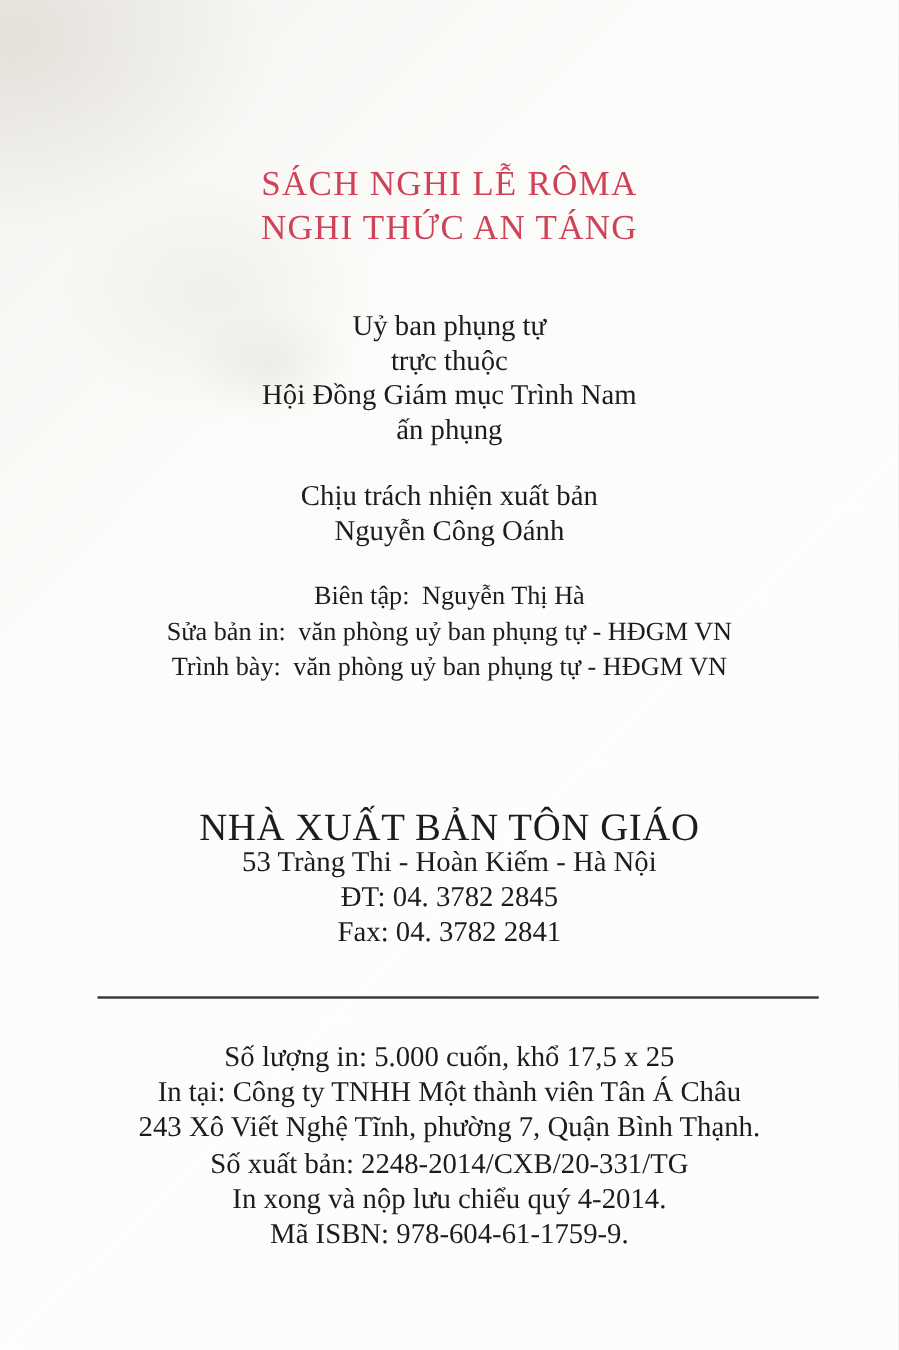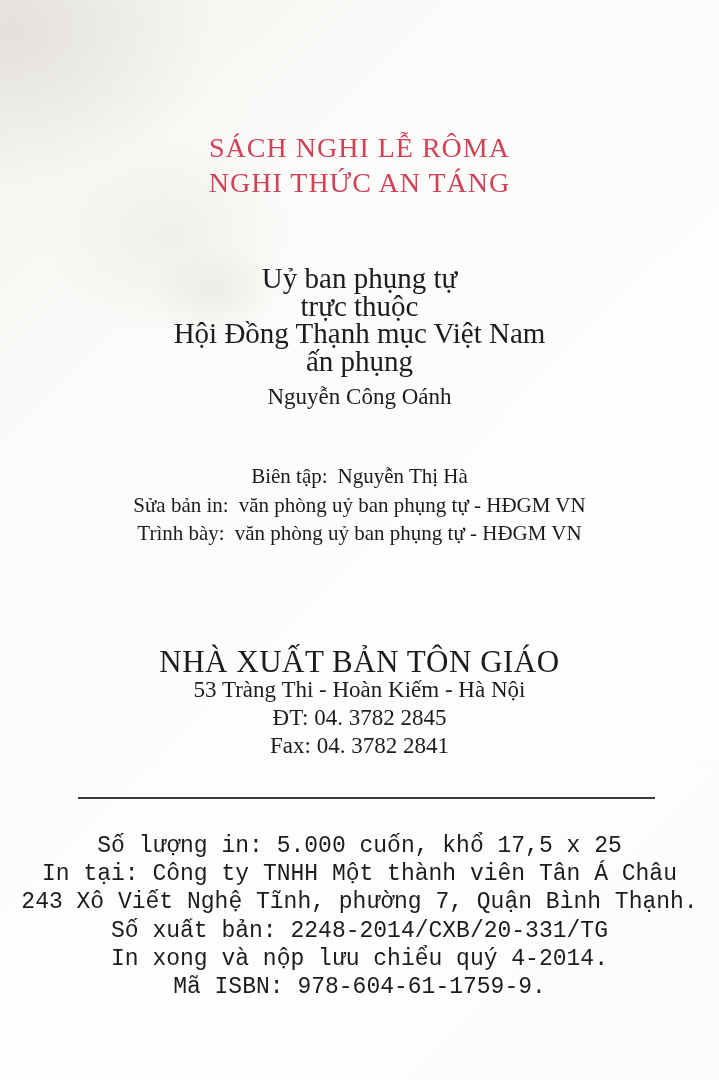--- a/index.html
+++ b/index.html
@@ -18,35 +18,35 @@
     color: #1c1c1c;
   }
   .block { position: absolute; left: 0; width: 100%; text-align: center; }
   .title-block {
     top: 130px;
     font-size: 28px;
     line-height: 35px;
     letter-spacing: 1px;
     font-weight: 500;
   }
-  .issuer-block    { top: 265px; font-size: 29px; line-height: 27.5px; }
+  .issuer-block    { top: 247px; font-size: 23px; line-height: 27.5px; }
   .resp-block      { top: 383px; font-size: 23px; line-height: 27.5px; }
   .credits-block   { top: 462px; font-size: 21px; line-height: 28.5px; }
   .credit-label    { margin-right: 10px; }
   .publisher-block { top: 648px; font-size: 23px; line-height: 28px; }
   .publisher-name  { font-size: 31px; letter-spacing: 0.5px; }
   .divider {
     position: absolute;
     top: 797px;
     left: 78px;
     width: 577px;
     height: 2px;
     background: #3b3b3b;
   }
-  .imprint-block   { top: 832px; font-size: 23px; line-height: 28.2px; font-family: Liberation Mono, monospace; }
+  .imprint-block   { top: 832px; font-size: 23px; line-height: 28.2px; }
   .price-line {
     position: absolute;
     top: 1036px;
     right: 66px;
     font-size: 23px;
     text-align: right;
     margin-top: 40px;
   }
   .line { display: block; }
 </style>
@@ -56,25 +56,26 @@
 <div class="page">
 
   <div class="block title-block" style="color: rgb(208, 66, 88);">
     <span class="line">SÁCH NGHI LỄ RÔMA</span>
     <span class="line">NGHI THỨC AN TÁNG</span>
   </div>
 
   <div class="block issuer-block">
     <span class="line">Uỷ ban phụng tự</span>
     <span class="line">trực thuộc</span>
-    <span class="line">Hội Đồng Thạnh mục Việt Nam</span>
+    <span class="line">Hội Đồng Giám mục Trình Nam</span>
     <span class="line">ấn phụng</span>
   </div>
 
   <div class="block resp-block">
+    <span class="line">Chịu trách nhiện xuất bản</span>
     <span class="line">Nguyễn Công Oánh</span>
   </div>
 
   <div class="block credits-block">
     <span class="line">
       <span class="credit-label">Biên tập:</span><span>Nguyễn Thị Hà</span>
     </span>
     <span class="line">
       <span class="credit-label">Sửa bản in:</span><span>văn phòng uỷ ban phụng tự - HĐGM VN</span>
     </span>

